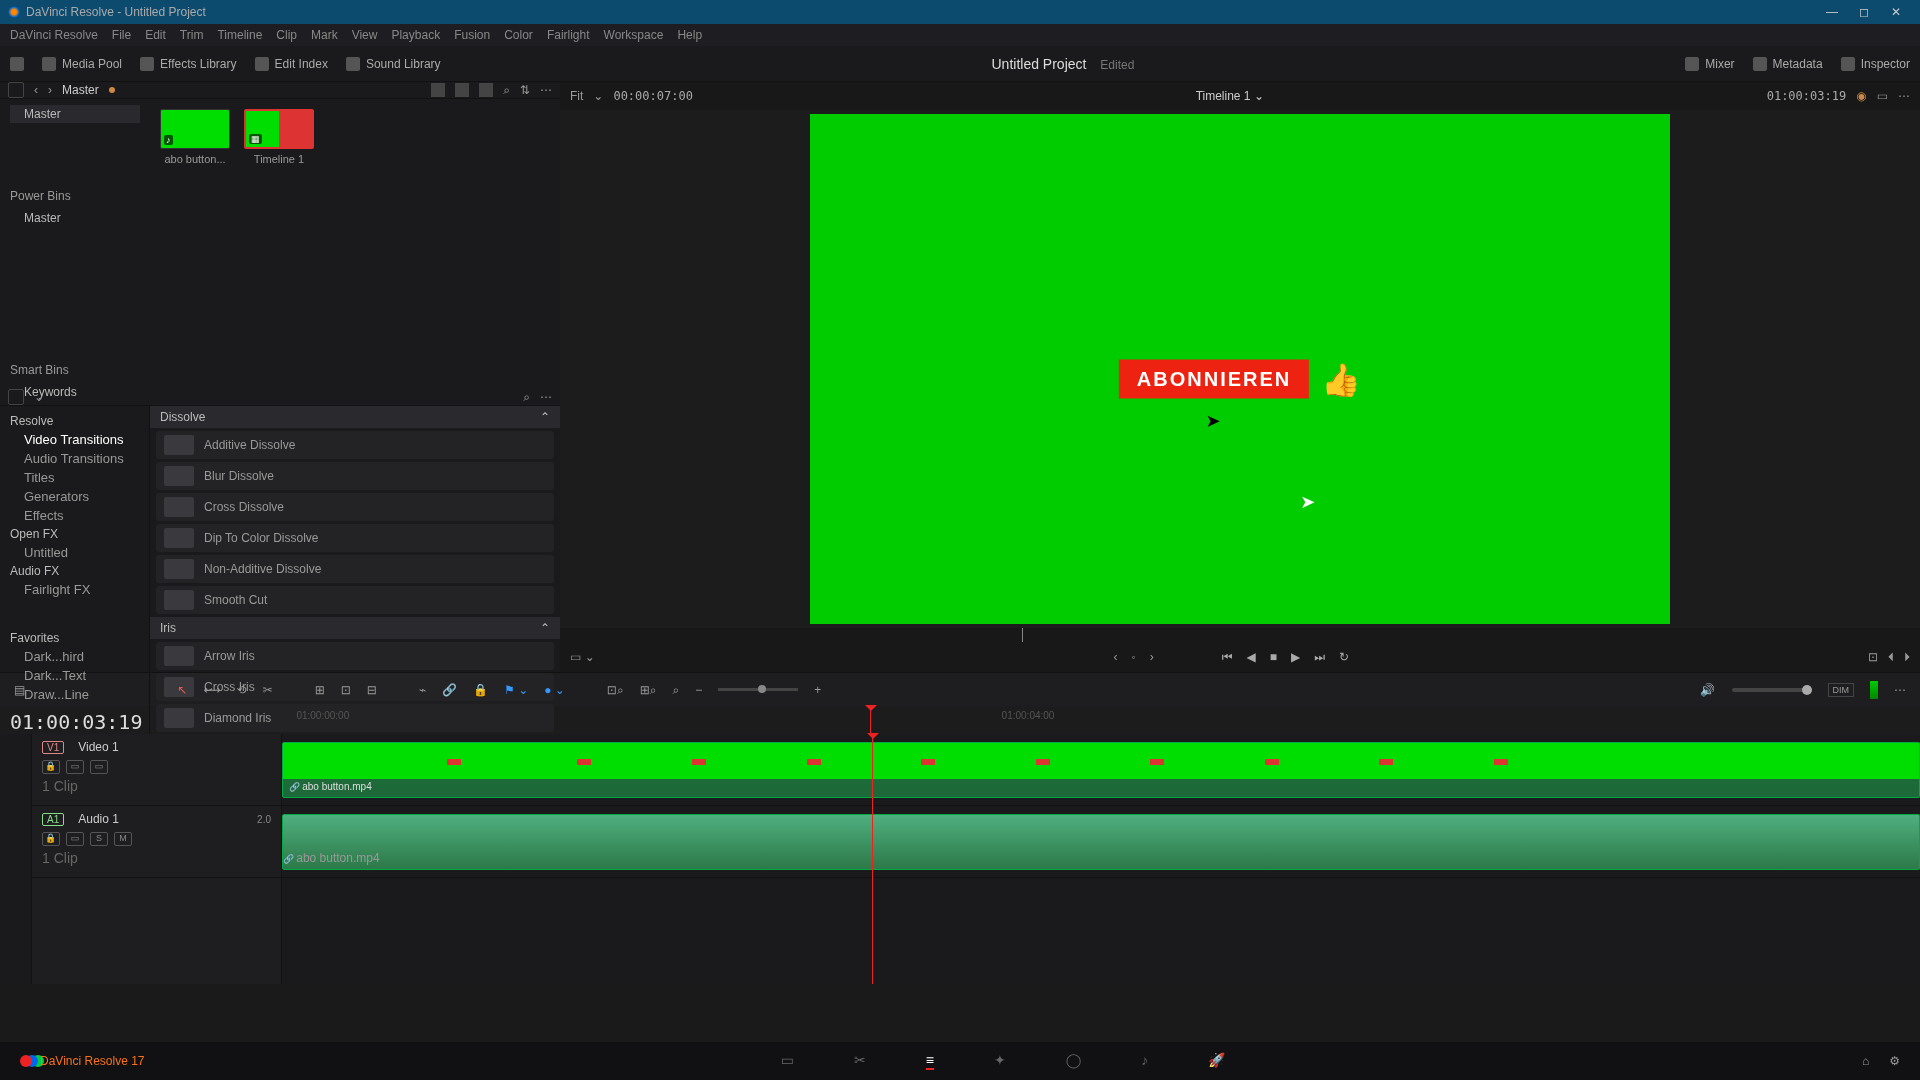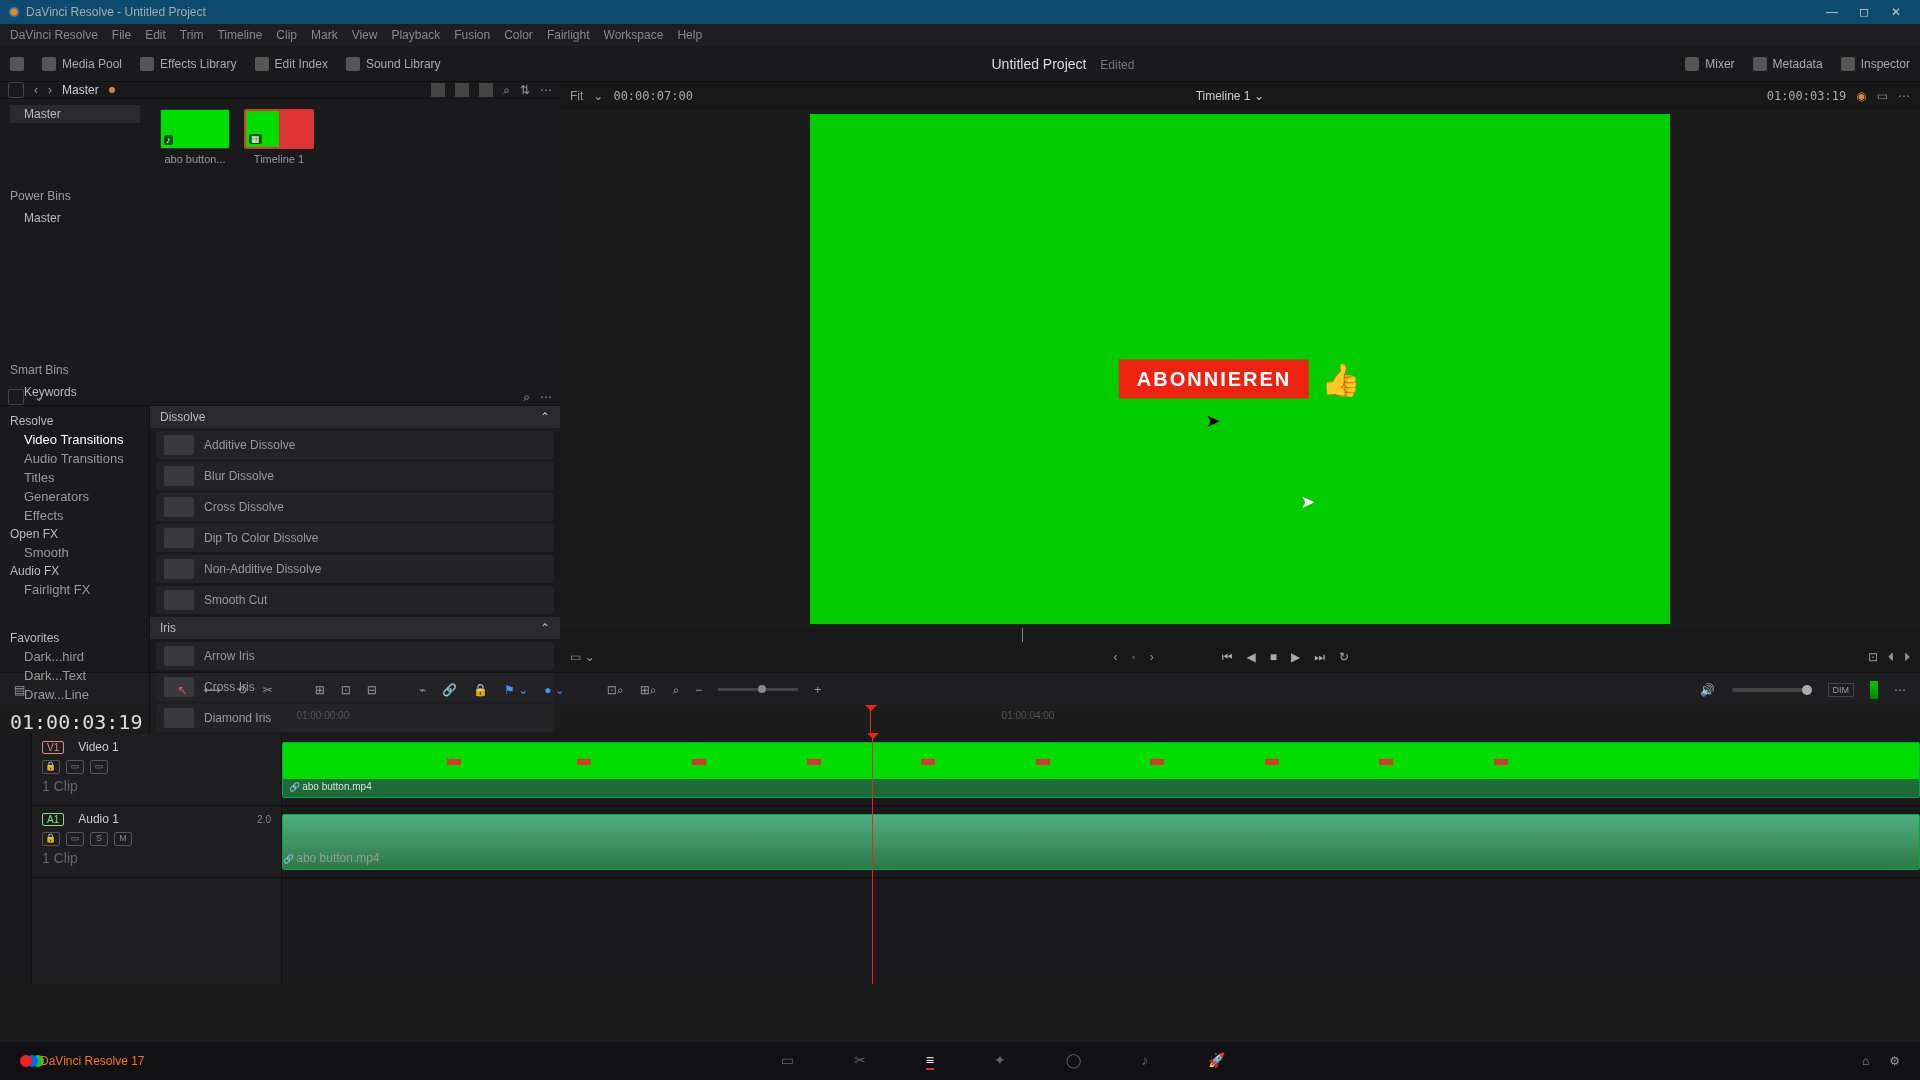--- a/index.html
+++ b/index.html
@@ -240,21 +240,21 @@
 
     <div class="fxpanel">
       <div class="fxleft">
         <div class="hdr">Resolve</div>
         <div class="sub grp sel">Video Transitions</div>
         <div class="sub grp">Audio Transitions</div>
         <div class="sub grp">Titles</div>
         <div class="sub grp">Generators</div>
         <div class="sub grp">Effects</div>
         <div class="hdr">Open FX</div>
-        <div class="sub grp">Smooth</div>
+        <div class="sub grp">Untitled</div>
         <div class="hdr">Audio FX</div>
         <div class="sub grp">Fairlight FX</div>
         <div style="height:30px"></div>
         <div class="hdr">Favorites</div>
         <div class="sub grp">Dark...hird</div>
         <div class="sub grp">Dark...Text</div>
         <div class="sub grp">Draw...Line</div>
       </div>
       <div class="fxright">
         <div class="fxcat">

